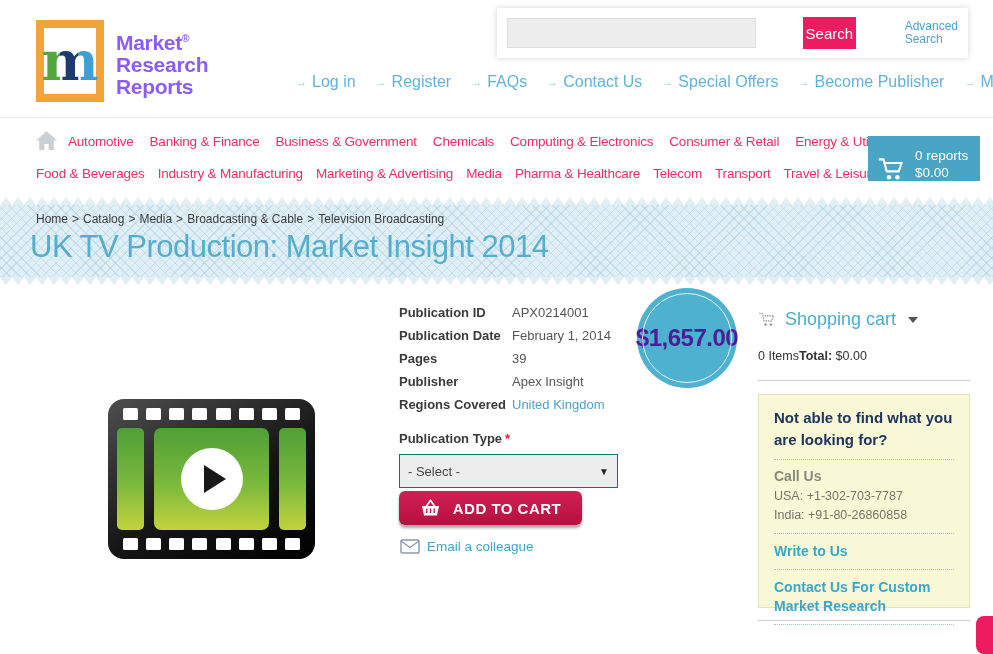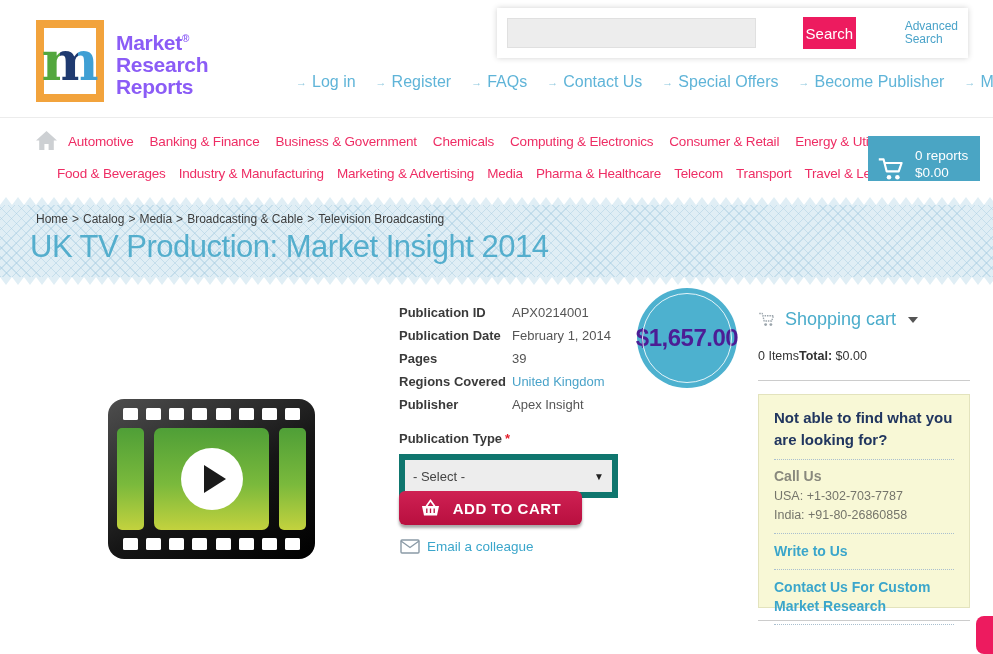--- a/index.html
+++ b/index.html
@@ -27,21 +27,21 @@
   .top-nav { position:absolute; left:296px; top:73px; display:flex; gap:20px; white-space:nowrap; }
   .top-nav .tn-item { display:flex; align-items:center; gap:5px; cursor:pointer; }
   .top-nav .arr { color:#8cc7de; font-size:11px; }
   .top-nav .lbl { color:#5fb4d8; font-size:16px; }
 
   
   .cat-nav { position:relative; height:79px; background:#fff; }
   .home-icon { position:absolute; left:36px; top:13px; cursor:pointer; }
   .cat-row { position:absolute; display:flex; white-space:nowrap; letter-spacing:-0.2px; }
   .cat-row1 { left:68px; top:16px; gap:16px; }
-  .cat-row2 { left:36px; top:48px; gap:13px;margin-left:21px; }
+  .cat-row2 { left:36px; top:48px; gap:13px; }
   .cat-link { color:#ee2d64; font-size:13.5px; cursor:pointer; }
   .cart-box { position:absolute; left:868px; top:18px; width:112px; height:45px; background:#4aa5c4;
               display:flex; align-items:flex-end; padding:0 9px; gap:8px; cursor:pointer; }
   .cart-box .txt { color:#fff; font-size:13.5px; line-height:17px; }
 
   
   .band-wrap { position:relative; }
   .band { height:72px; background-color:#e0eef5;
           background-image:
             repeating-linear-gradient(45deg, rgba(165,203,224,.45) 0 1px, transparent 1px 7px),
@@ -74,21 +74,21 @@
   
   .details { position:absolute; left:399px; top:16px; width:240px; }
   .drow { display:flex; height:23px; align-items:center; }
   .dlabel { width:113px; font-size:13px; font-weight:bold; color:#3a3a3a; }
   .dval { font-size:13px; color:#555; }
   .dval.link { color:#4aa3c9; cursor:pointer; }
 
   .pubtype-label { position:absolute; left:399px; top:146px; font-size:13px; font-weight:bold; color:#3a3a3a; }
   .req { color:#e41e2b; margin-left:3px; }
   .select-box { position:absolute; left:399px; top:169px; width:219px; height:24px; background:#ededed;
-                border:6px solid #0f766e; display:flex; align-items:center; justify-content:space-between;
+                border:1px solid #0f766e; display:flex; align-items:center; justify-content:space-between;
                 padding:16px 8px; font-size:13px; color:#444; cursor:pointer; }
   .select-caret { font-size:10px; color:#222; }
 
   .atc-btn { position:absolute; left:399px; top:206px; width:183px; height:34px; border:none; cursor:pointer;
              background:linear-gradient(180deg,#cf2153 0%,#b80f3f 100%); border-radius:6px;
              box-shadow:0 3px 3px rgba(0,0,0,.35); color:#fff; font-size:15px; font-weight:bold;
              letter-spacing:.5px; display:flex; align-items:center; justify-content:center; gap:12px; }
   .email-link { position:absolute; left:400px; top:254px; display:flex; align-items:center; gap:7px;
                 color:#3ba6cb; font-size:13.5px; cursor:pointer; }
 
@@ -278,26 +278,26 @@
       </div>
       <div class="drow">
         <span class="dlabel">Publication Date</span>
         <span class="dval">February 1, 2014</span>
       </div>
       <div class="drow">
         <span class="dlabel">Pages</span>
         <span class="dval">39</span>
       </div>
       <div class="drow">
+        <span class="dlabel">Publisher</span>
+        <span class="dval">Apex Insight</span>
+      </div>
+      <div class="drow">
         <span class="dlabel">Regions Covered</span>
         <span class="dval link">United Kingdom</span>
-      </div>
-      <div class="drow">
-        <span class="dlabel">Publisher</span>
-        <span class="dval">Apex Insight</span>
       </div>
     </div>
 
     <div class="pubtype-label">
       <span>Publication Type</span><span class="req">*</span>
     </div>
     <div class="select-box">
       <span>- Select -</span>
       <span class="select-caret">▼</span>
     </div>

